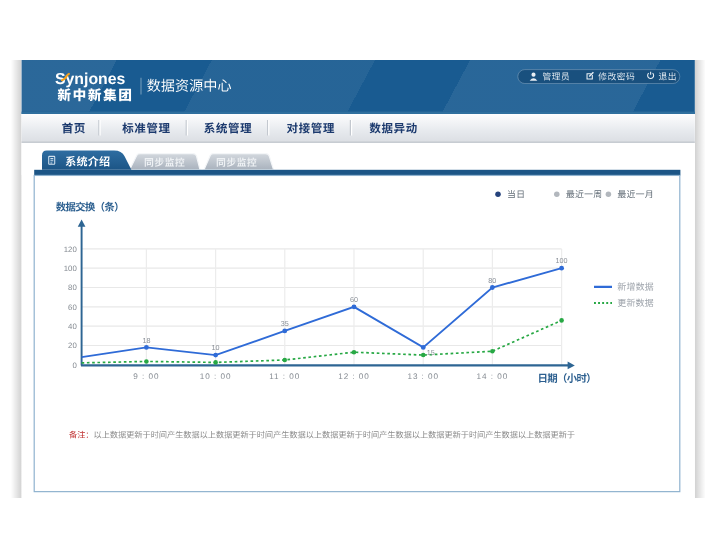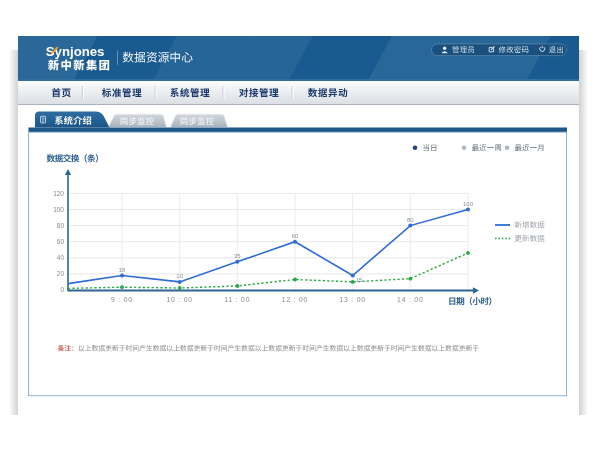--- a/index.html
+++ b/index.html
@@ -1,15 +1,15 @@
 <!DOCTYPE html>
 <html><head><meta charset="utf-8"><style>
 *{margin:0;padding:0;box-sizing:border-box}
 body{width:600px;height:450px;background:#fff;position:relative;overflow:hidden;font-family:"Liberation Sans",sans-serif}
-.panel{position:absolute;left:18px;top:36px;width:561px;height:365px;background:#fff;}
+.panel{position:absolute;left:18px;top:50px;width:561px;height:365px;background:#fff;}
 .shL{position:absolute;left:9px;top:50px;width:9px;height:365px;background:linear-gradient(to right,rgba(0,0,0,0),rgba(0,0,0,0.18));}
 .shR{position:absolute;left:579px;top:50px;width:9px;height:365px;background:linear-gradient(to left,rgba(0,0,0,0),rgba(0,0,0,0.18));}
 .hdr{position:absolute;left:0;top:0;width:561px;height:45px;background:
 linear-gradient(118deg, rgba(255,255,255,.08) 0 70px, rgba(255,255,255,0) 70px 140px, rgba(255,255,255,.06) 140px 260px, rgba(255,255,255,0) 260px 330px, rgba(255,255,255,.07) 330px 470px, rgba(255,255,255,0) 470px),
 #195b91;border-bottom:2px solid #2f6f9e;box-sizing:border-box;}
 .nav{position:absolute;left:0;top:45px;width:561px;height:24px;background:linear-gradient(#fdfdfe,#e7eaee 60%,#dcdfe4);border-bottom:1px solid #aab1ba;}
 .tabzone{position:absolute;left:0;top:69px;width:561px;height:27px;background:#fff;}
 svg.ov{position:absolute;left:0;top:0}
 </style></head>
 <body>

